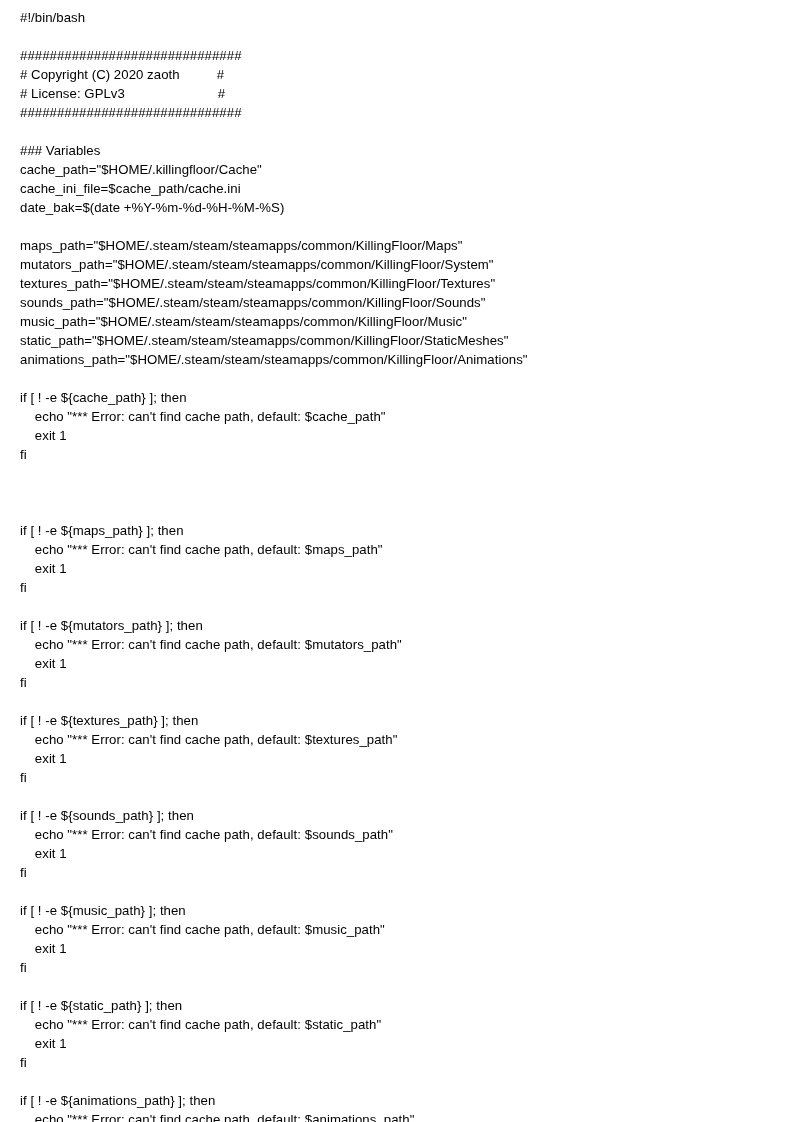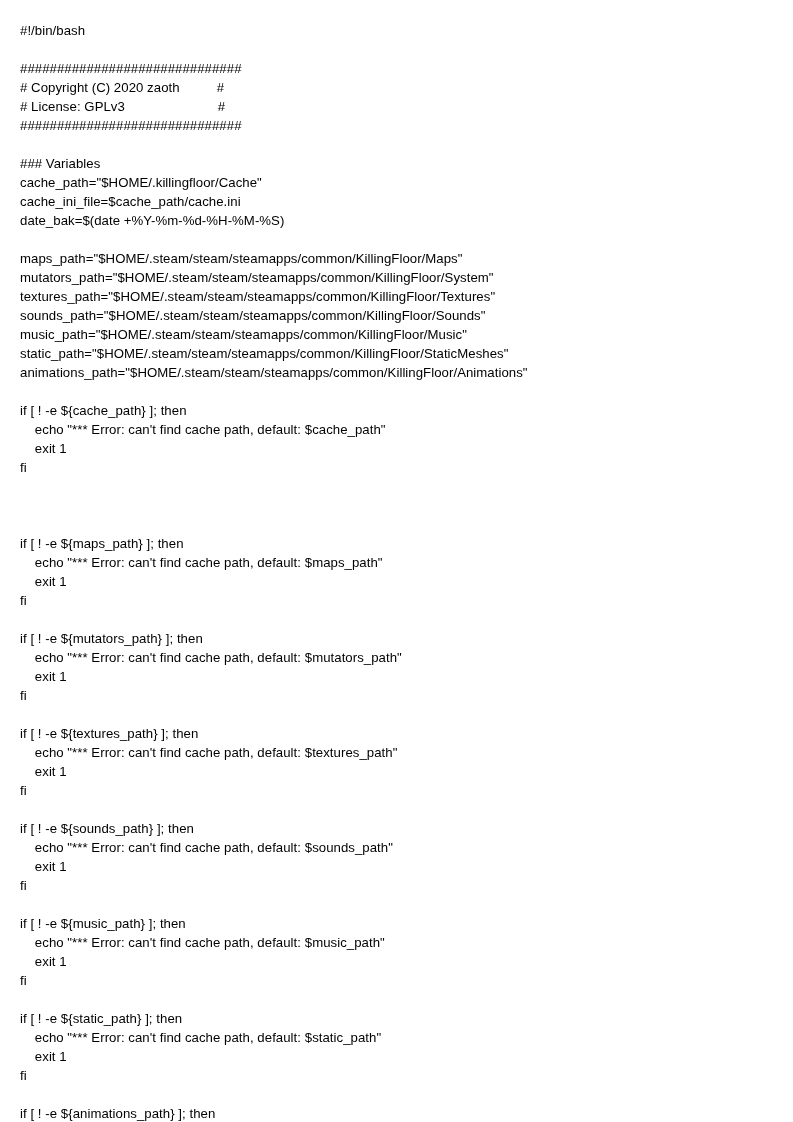--- a/index.html
+++ b/index.html
@@ -11,21 +11,21 @@
     width: 793px;
     height: 1122px;
     font-family: "Liberation Sans", sans-serif;
     color: #000000;
   }
   #page {
     position: relative;
     width: 793px;
     height: 1122px;
     box-sizing: border-box;
-    padding: 21px 20px 0 20px;
+    padding: 8px 20px 0 20px;
     overflow: hidden;
   }
   .code {
     font-family: "Liberation Sans", sans-serif;
     font-size: 13.2px;
     line-height: 19px;
     white-space: pre;
     letter-spacing: 0.05px;
   }
   .line {

